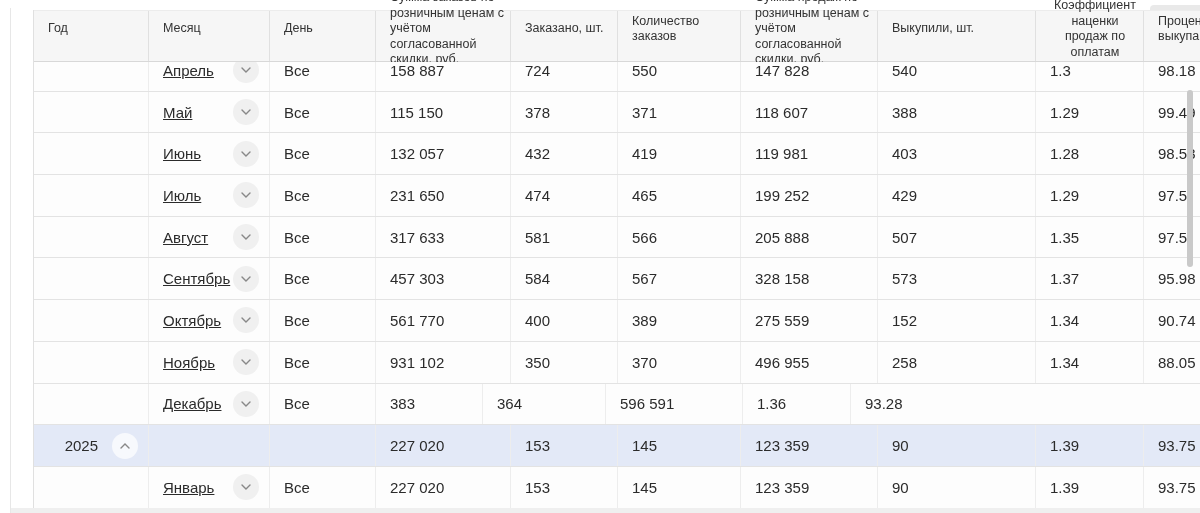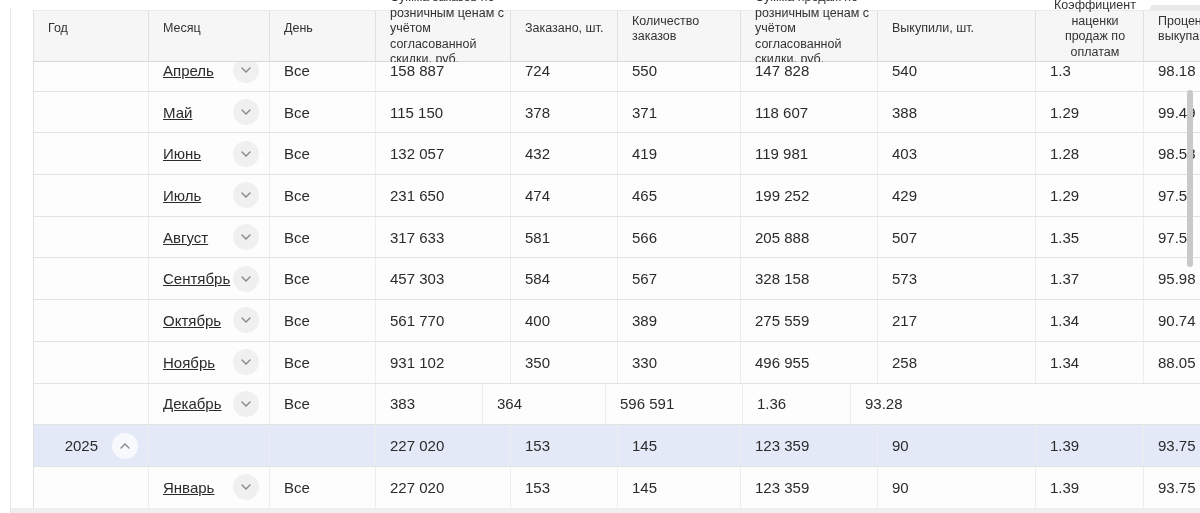--- a/index.html
+++ b/index.html
@@ -246,42 +246,42 @@
         <svg width="10" height="6" viewBox="0 0 10 6">
               <path d="M1 1l4 4 4-4" stroke="#888" stroke-width="1.4" fill="none" stroke-linecap="round"></path>
             </svg>
       </span>
     </div>
     <div class="cell c-day">Все</div>
     <div class="cell c-osum">561 770</div>
     <div class="cell c-oqty">400</div>
     <div class="cell c-ocnt">389</div>
     <div class="cell c-ssum">275 559</div>
-    <div class="cell c-bqty">217</div>
+    <div class="cell c-bqty">152</div>
     <div class="cell c-coef">1.34</div>
     <div class="cell c-pct">90.74</div>
   </div>
 
   <div class="row">
     <div class="cell c-year with-chev">
       <span></span>
 
     </div>
     <div class="cell c-month with-chev">
       <span>Ноябрь</span>
       <span class="chev-btn">
         <svg width="10" height="6" viewBox="0 0 10 6">
               <path d="M1 1l4 4 4-4" stroke="#888" stroke-width="1.4" fill="none" stroke-linecap="round"></path>
             </svg>
       </span>
     </div>
     <div class="cell c-day">Все</div>
     <div class="cell c-osum">931 102</div>
     <div class="cell c-oqty">350</div>
-    <div class="cell c-ocnt">330</div>
+    <div class="cell c-ocnt">370</div>
     <div class="cell c-ssum">496 955</div>
     <div class="cell c-bqty">258</div>
     <div class="cell c-coef">1.34</div>
     <div class="cell c-pct">88.05</div>
   </div>
 
   <div class="row">
     <div class="cell c-year with-chev">
       <span></span>
 

